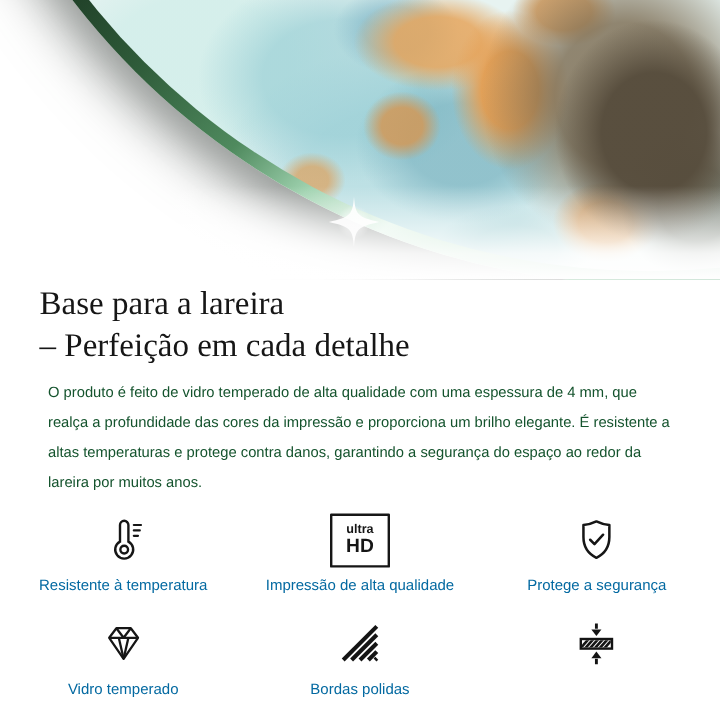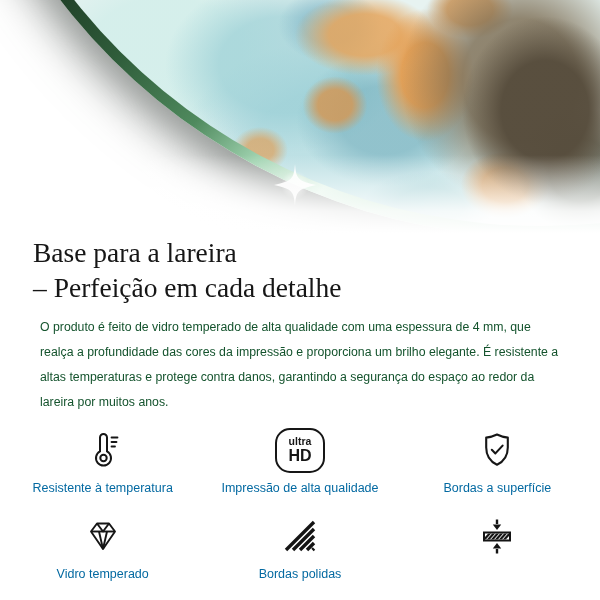--- a/index.html
+++ b/index.html
@@ -58,21 +58,21 @@
   }
   
   .features{
     display:grid;grid-template-columns:repeat(3,1fr);row-gap:18px;
     margin-top:12px;padding:0 4px;
   }
   .feature{display:flex;flex-direction:column;align-items:center;}
   .icon-box{height:46px;display:flex;align-items:center;justify-content:center;}
   .feature-label{margin-top:8px;font-size:12.5px;color:#0369a1;white-space:nowrap;}
   .uhd{
-    width:46px;height:41px;border:2.5px solid #161616;border-radius:15px;
+    width:46px;height:41px;border:2.5px solid #161616;border-radius:1px;
     display:flex;flex-direction:column;align-items:center;justify-content:center;
     font-weight:bold;line-height:1;color:#161616;
   }
   .uhd-top{font-size:10.5px;}
   .uhd-bottom{font-size:16px;margin-top:1px;}
   svg.icon{display:block;}
 </style>
 </head>
 <body>
 
@@ -128,21 +128,21 @@
       <span class="feature-label">Impressão de alta qualidade</span>
     </div>
 
     <div class="feature">
       <div class="icon-box">
         <svg class="icon" width="40" height="40" viewBox="0 0 40 40" fill="none" stroke="#161616" stroke-width="2.1" stroke-linejoin="round" stroke-linecap="round">
           <path d="M20 4.5 C23.5 6.2 27 7.2 30.8 7.6 L30.8 17.5 C30.8 26 26.6 31.6 20 34.8 C13.4 31.6 9.2 26 9.2 17.5 L9.2 7.6 C13 7.2 16.5 6.2 20 4.5 Z"></path>
           <polyline points="14.8,19.8 18.4,23.4 25.6,15.6"></polyline>
         </svg>
       </div>
-      <span class="feature-label">Bordas a superfície</span>
+      <span class="feature-label">Protege a segurança</span>
     </div>
 
     <div class="feature">
       <div class="icon-box">
         <svg class="icon" width="40" height="40" viewBox="0 0 40 40" fill="none" stroke="#161616" stroke-width="1.9" stroke-linejoin="round">
           <polygon points="8,15.5 14,7.5 26,7.5 32,15.5 20,33"></polygon>
           <polyline points="14,7.5 20,15.5 26,7.5"></polyline>
           <line x1="8" y1="15.5" x2="32" y2="15.5"></line>
           <line x1="16" y1="15.5" x2="20" y2="33"></line>
           <line x1="24" y1="15.5" x2="20" y2="33"></line>

